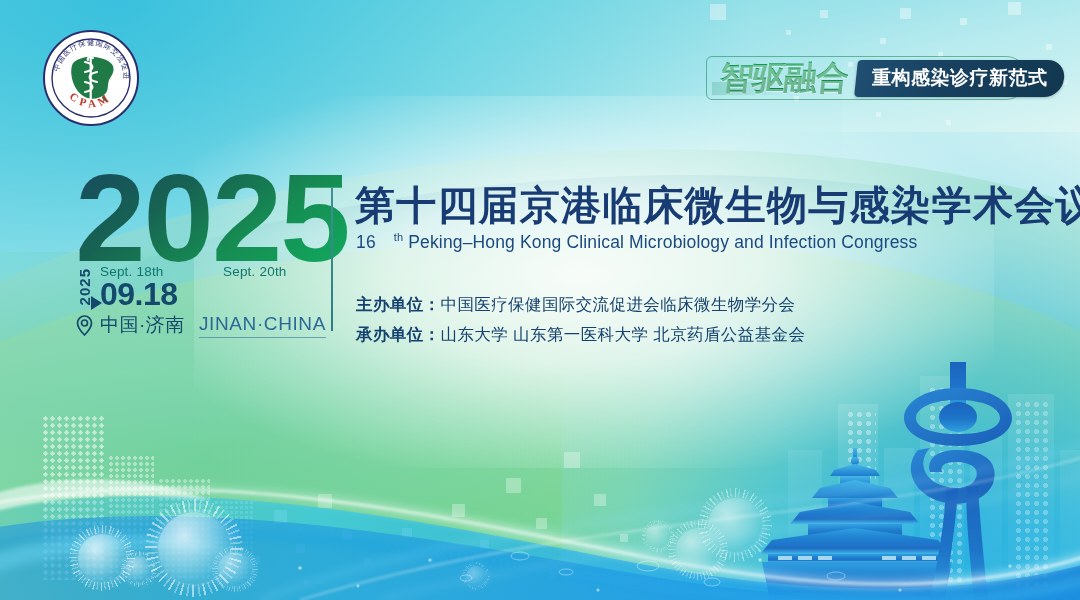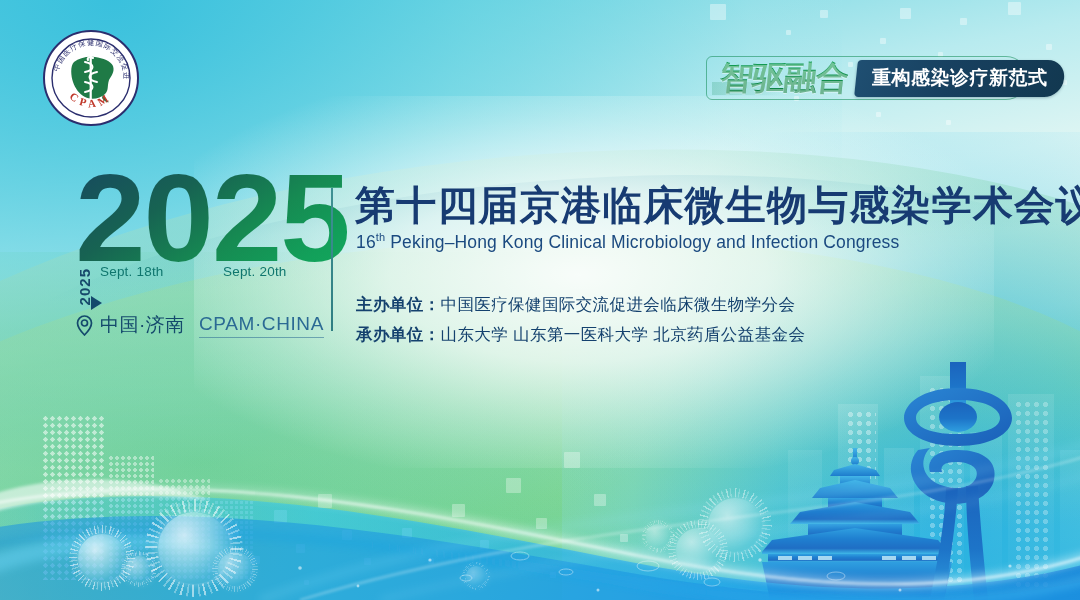--- a/index.html
+++ b/index.html
@@ -295,21 +295,21 @@
     position: absolute; left: 355px; top: 178px;
     font-size: 40px; font-weight: 700; color: #173b72;
     letter-spacing: 1.2px;
     white-space: nowrap;
   }
   #subtitle {
     position: absolute; left: 356px; top: 231px;
     font-size: 17.5px; color: #1b4a80; letter-spacing: .15px;
     white-space: nowrap;
   }
-  #subtitle sup { font-size: 11px; }
+  #subtitle sup { font-size: 11px; margin-left: 18px; }
   .org-row {
     position: absolute; left: 356px;
     font-size: 16.5px; color: #14416e;
     letter-spacing: .4px; white-space: nowrap;
   }
   .org-row .lbl { font-weight: 700; }
   #org1 { top: 294px; }
   #org2 { top: 324px; }
 </style>
 </head>
@@ -589,35 +589,36 @@
       <span>重构感染诊疗新范式</span>
     </div>
   </div>
 
   <div id="year">2025</div>
   <div id="year-side">2025</div>
 
   <div id="dates">
     <div class="date-col" style="left:0; top:0;">
       <div class="date-sm">Sept. 18th</div>
+      <div class="date-lg">09.18</div>
     </div>
     <div class="date-col" style="left:123px; top:0;text-align:right;">
       <div class="date-sm">Sept. 20th</div>
     </div>
   </div>
   <div id="date-arrow"></div>
 
   <div id="loc-row">
     <svg width="17" height="21" viewBox="0 0 17 21" xmlns="http://www.w3.org/2000/svg">
       <path d="M8.5 1 C4.6 1 1.5 4.1 1.5 8 C1.5 13 8.5 20 8.5 20 C8.5 20 15.5 13 15.5 8 C15.5 4.1 12.4 1 8.5 1 Z" fill="none" stroke="#14496c" stroke-width="1.7"></path>
       <circle cx="8.5" cy="8" r="3" fill="none" stroke="#14496c" stroke-width="1.7"></circle>
     </svg>
     <div id="loc-cn">中国·济南</div>
   </div>
-  <div id="loc-en">CPAM·CHINA</div>
+  <div id="loc-en">JINAN·CHINA</div>
 
   <div id="divider"></div>
 
   <div id="title">第十四届京港临床微生物与感染学术会议</div>
   <div id="subtitle">
     <span>16</span><sup>th</sup><span> Peking–Hong Kong Clinical Microbiology and Infection Congress</span>
   </div>
 
   <div class="org-row" id="org1">
     <span class="lbl">主办单位：</span><span>中国医疗保健国际交流促进会临床微生物学分会</span>

